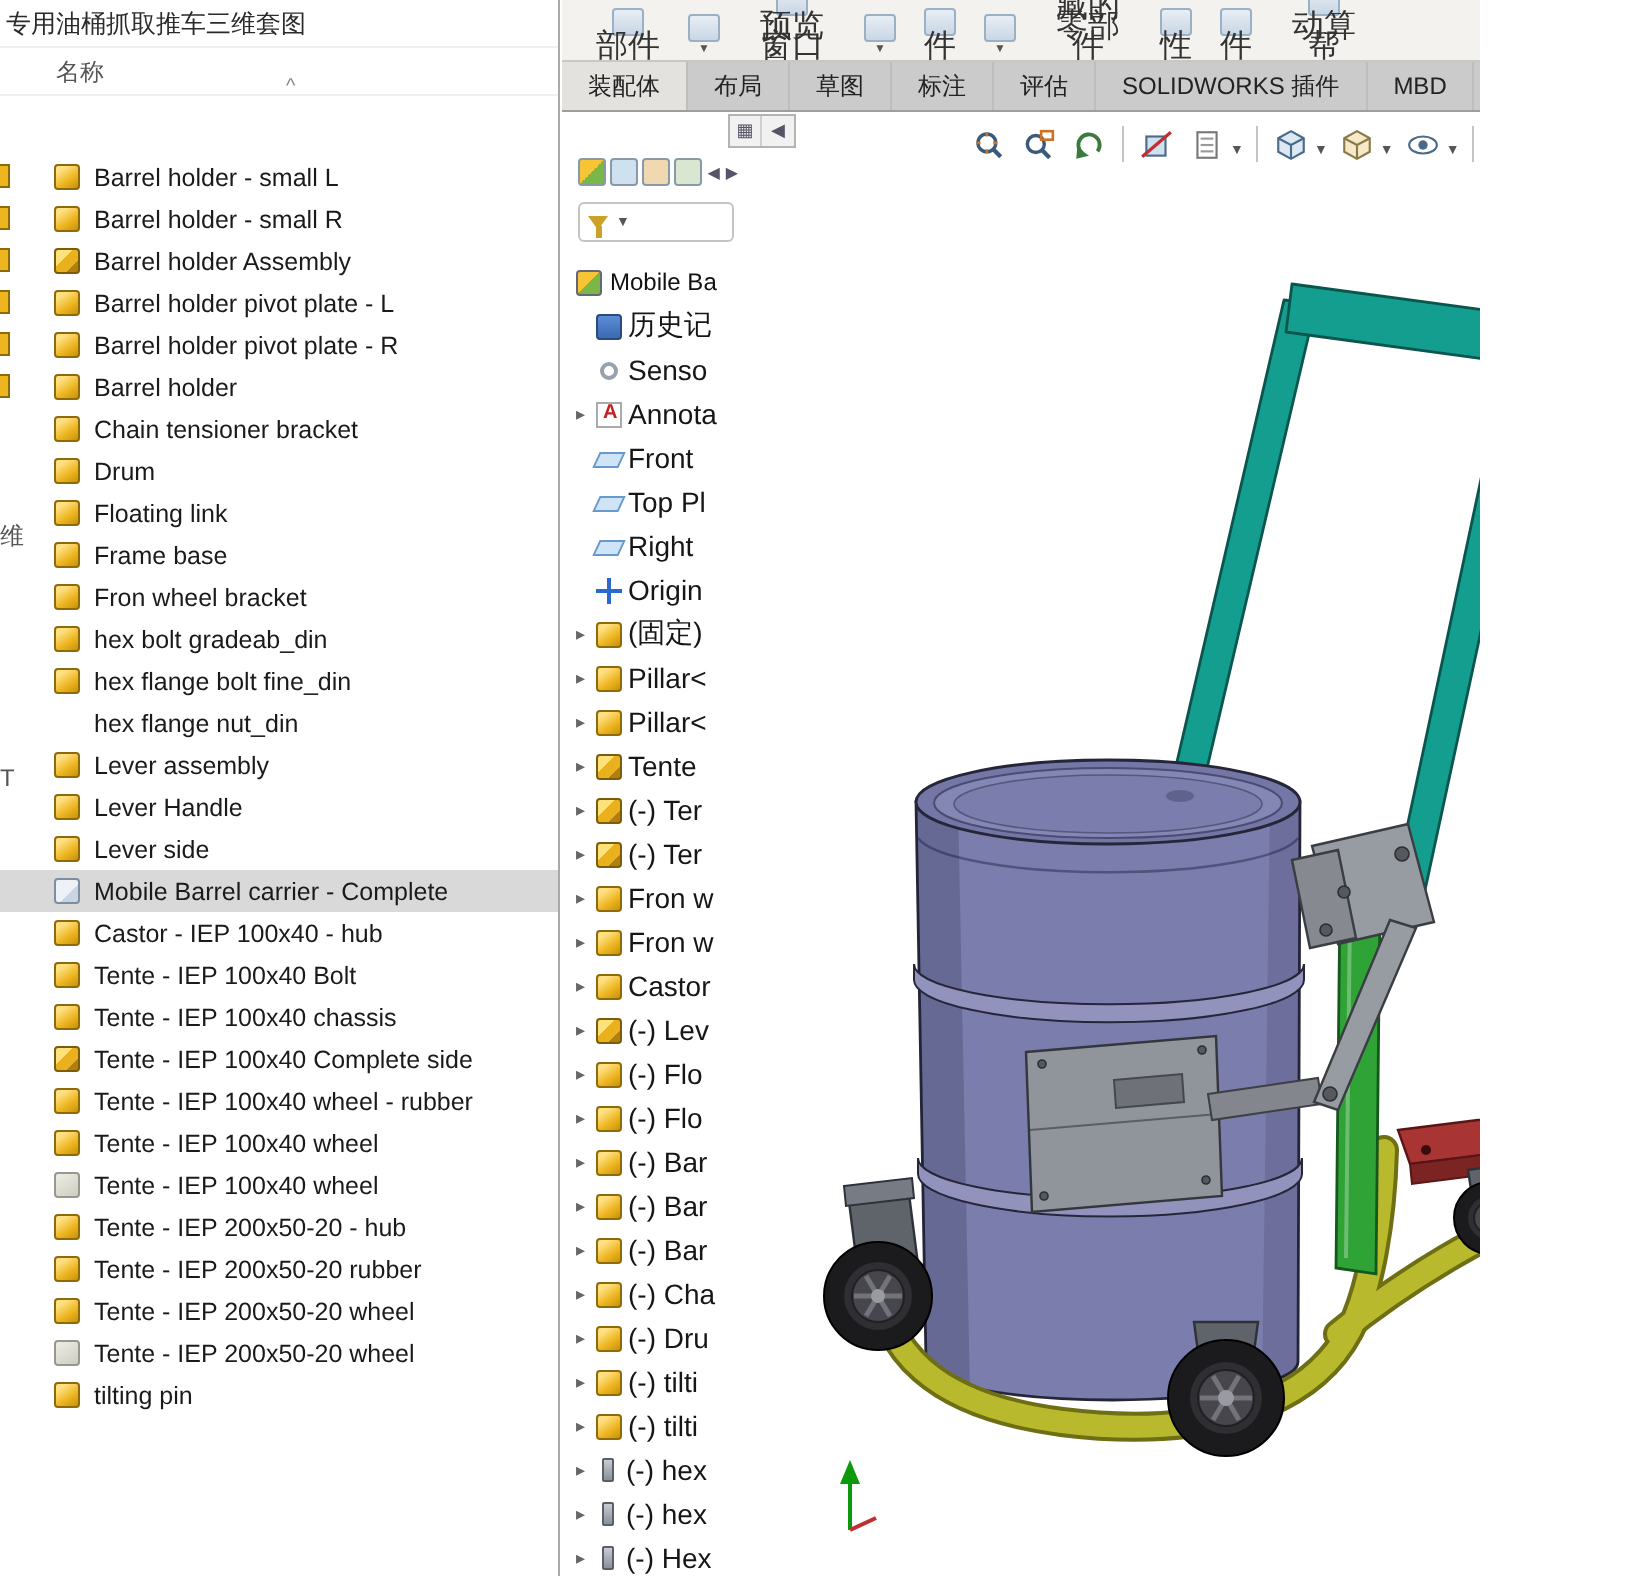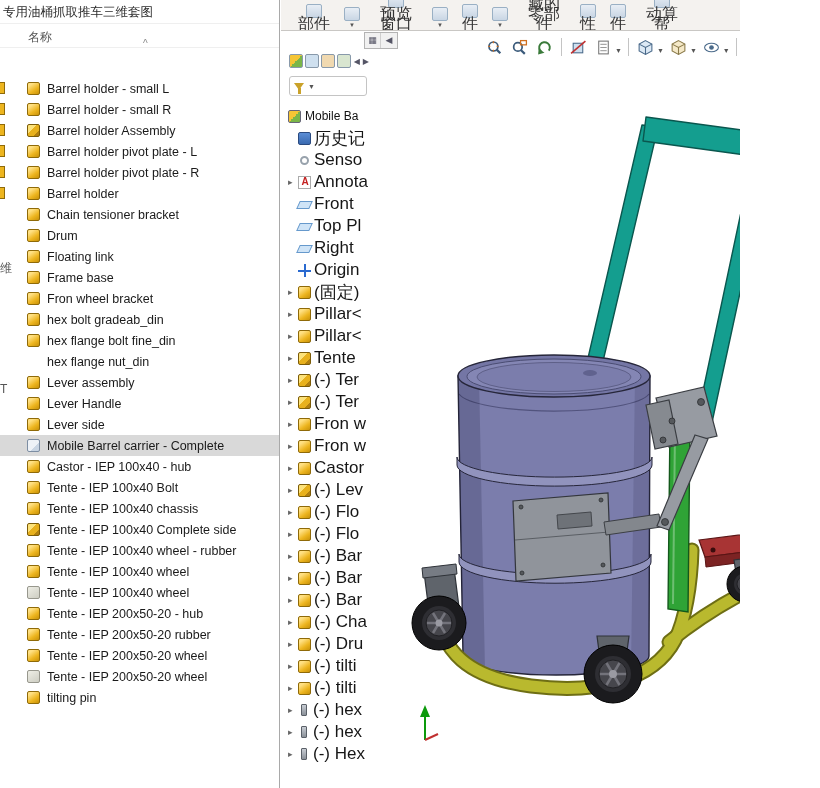--- a/index.html
+++ b/index.html
@@ -72,21 +72,21 @@
                display:flex; align-items:center; gap:4px; padding-left:4px; }
   .funnel { width:0; height:0; border-left:5px solid transparent; border-right:5px solid transparent;
             border-top:7px solid #caa22a; position:relative; }
   .funnel::after { content:""; position:absolute; left:-1.5px; top:-2px; width:3px; height:6px; background:#caa22a; }
   .fcaret { font-size:7px; color:#555; }
   .fp-tree { margin-top:9px; padding-left:1px; }
   .fp-root { display:flex; align-items:center; gap:4px; height:22px; font-size:12px; color:#111; white-space:nowrap; }
   .tree-row { display:flex; align-items:center; gap:3px; height:22px; white-space:nowrap; }
   .arrow { width:7px; flex:none; font-size:9px; color:#666; visibility:hidden; }
   .arrow.arr { visibility:visible; }
-  .tlabel { font-size:17px; color:#161616; }
+  .tlabel { font-size:14px; color:#161616; }
   .tico { width:13px; height:13px; flex:none; position:relative; display:inline-block; }
   .tico.root { background:linear-gradient(135deg,#f5c535 50%,#7ab648 50%); border:1px solid #667; border-radius:2px; }
   .tico.part { background:linear-gradient(145deg,#ffe082 20%,#edb51f 62%,#c8920a); border:1px solid #8f6a08; border-radius:2px; }
   .tico.asm  { background:linear-gradient(135deg,#fce27a 0 38%,#e8b11d 38% 74%,#b07f10 74%); border:1px solid #7c5c08; border-radius:2px; }
   .tico.hist { background:linear-gradient(#5b8dd6,#3a6ab0); border:1px solid #2a4a80; border-radius:2px; }
   .tico.sens { width:9px; height:9px; margin:2px; border-radius:50%; border:2px solid #98a2ac; background:#fff; }
   .tico.annot { background:#fff; border:1px solid #aaa; }
   .tico.annot::before { content:"A"; position:absolute; left:2.5px; top:-1px; color:#c42020; font-size:10px; font-weight:bold; }
   .tico.plane { height:8px; margin-top:2px; background:#cfe4f7; border:1px solid #6699cc; transform:skewX(-25deg); }
   .tico.origin { background:
@@ -356,20 +356,36 @@
           <span class="rcaret"></span>
         </div>
 
         <div class="rbtn">
           <span class="stub"></span>
           <span class="rlabel">动算帮</span>
           <span class="rcaret"></span>
         </div>
       </div>
 
+    <div class="tabbar">
+
+        <div class="tab active">装配体</div>
+
+        <div class="tab">布局</div>
+
+        <div class="tab">草图</div>
+
+        <div class="tab">标注</div>
+
+        <div class="tab">评估</div>
+
+        <div class="tab">SOLIDWORKS 插件</div>
+
+        <div class="tab">MBD</div>
+      </div>
 
     <div class="workspace">
 
       <svg class="view3d" viewBox="280 57 539 732" xmlns="http://www.w3.org/2000/svg">
 
         <g>
           <polygon class="teal" points="641,151 657,153 599,400 584,397"></polygon>
           <polygon class="teal" points="645,143 771,160 767,184 642,167"></polygon>
           <polygon class="teal" points="753,177 769,180 710,453 695,450"></polygon>
         </g>

